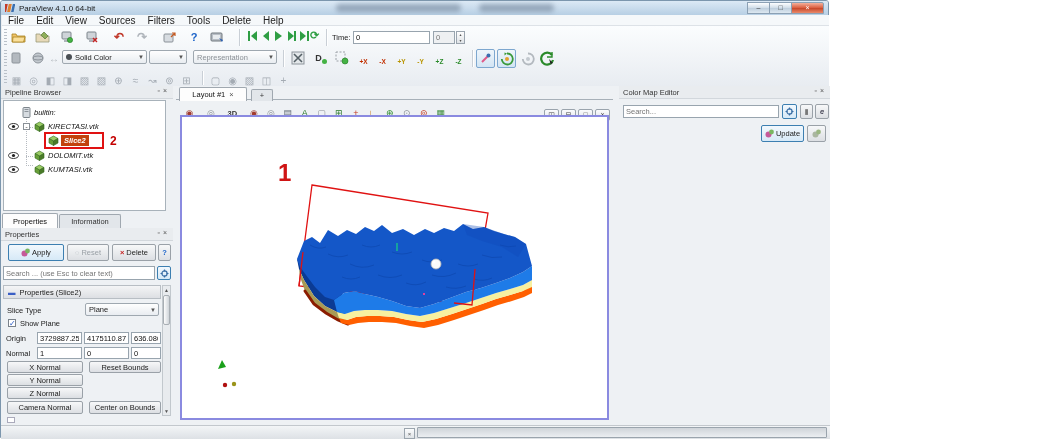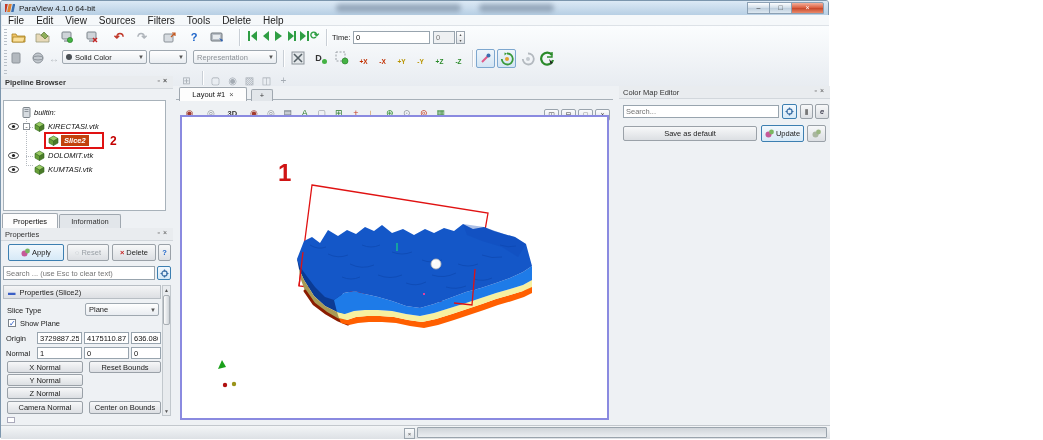--- a/index.html
+++ b/index.html
@@ -270,21 +270,21 @@
           </svg>
     </div>
 
     <div class="grip" style="left:2px; top:44px; height:15px;"></div>
     <div class="abs" style="left:6px; top:44px;"><span class="gico">▦</span><span class="gico">◎</span><span class="gico">◧</span><span class="gico">◨</span><span class="gico">▨</span><span class="gico">▧</span><span class="gico">⊕</span><span class="gico">≈</span><span class="gico">↝</span><span class="gico">⊚</span><span class="gico">⊞</span></div>
     <div class="sep" style="left:200px; top:45px; height:14px;"></div>
     <div class="abs" style="left:205px; top:44px;"><span class="gico">▢</span><span class="gico">◉</span><span class="gico">▨</span><span class="gico">◫</span><span class="gico">+</span></div>
   </div>
 
   <div class="panel-bg" style="left:0; top:85px; width:172px; height:339px;"></div>
-  <div class="dockhdr" style="left:0; top:75px; width:172px;font-weight:bold;">
+  <div class="dockhdr" style="left:0; top:85px; width:172px;">
     <span>Pipeline Browser</span>
     <span class="dockbtns"><span>▫</span><span>×</span></span>
   </div>
   <div class="tree">
     <div class="treeline" style="left:22px; top:13px; height:52px;"></div>
     <div class="treestub" style="left:22px; top:26px; width:7px;"></div>
     <div class="treestub" style="left:22px; top:55px; width:7px;"></div>
     <div class="treestub" style="left:22px; top:64px; width:7px;"></div>
 
     <div class="trow" style="left:0; top:5px; width:160px;">
@@ -511,23 +511,20 @@
   </div>
   <input class="field abs" style="left: 622px; top: 104px; width: 156px; height: 13px; color: rgb(139, 144, 150);" readonly="" placeholder="Search...">
   <div class="btn hl" style="left:781px; top:103px; width:15px; height:15px;">
     <svg width="9" height="9">
           <circle cx="4.5" cy="4.5" r="2.6" fill="none" stroke="#3a6ea5" stroke-width="1.2"></circle>
           <path d="M4.5,0.5 v2 M4.5,6.5 v2 M0.5,4.5 h2 M6.5,4.5 h2" stroke="#3a6ea5" stroke-width="1.2"></path>
         </svg>
   </div>
   <div class="btn" style="left:799px; top:103px; width:13px; height:15px; color:#777;">▮</div>
   <div class="btn" style="left:814px; top:103px; width:14px; height:15px; color:#445; font-weight:bold; font-style:italic;">e</div>
-  <div class="btn" style="left:622px; top:125px; width:134px; height:15px;">
-        <span>Save as default</span>
-      </div>
   <div class="btn hl" style="left:760px; top:124px; width:43px; height:17px;">
     <svg width="9" height="9" style="margin-right:2px;">
           <circle cx="3.5" cy="5.5" r="3" fill="#c55a9a"></circle>
           <circle cx="6.5" cy="3" r="2.4" fill="#7ab661"></circle>
         </svg>
     <span>Update</span>
   </div>
   <div class="btn" style="left:806px; top:124px; width:19px; height:17px;">
     <svg width="9" height="9">
           <circle cx="3.5" cy="5.5" r="3" fill="#aab6a0"></circle>

